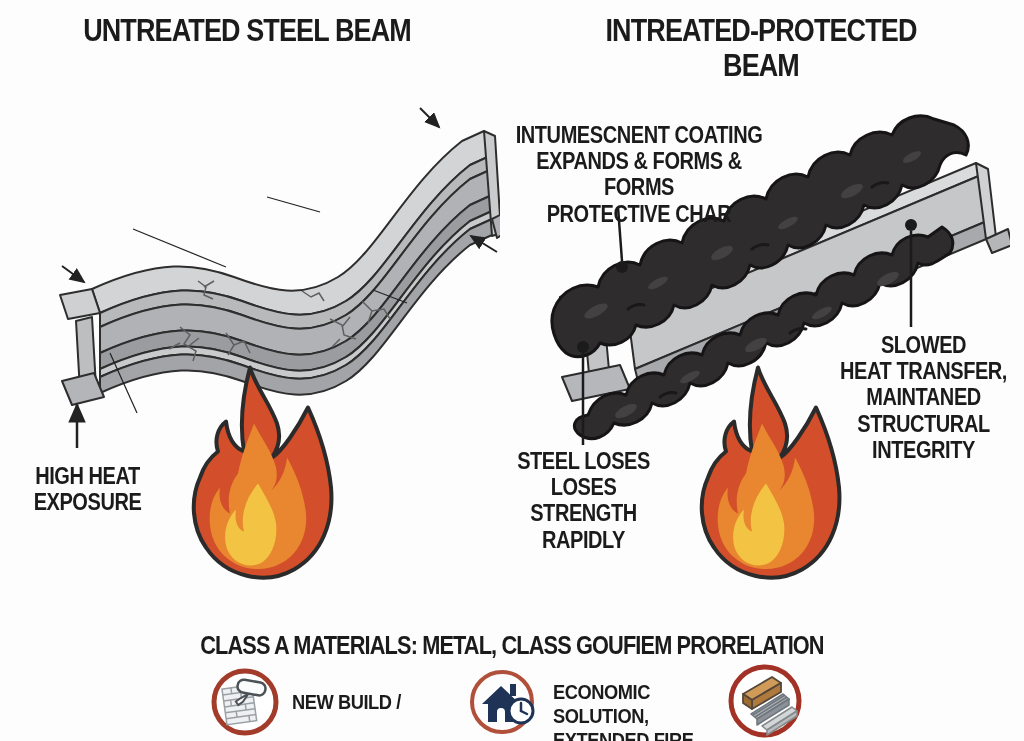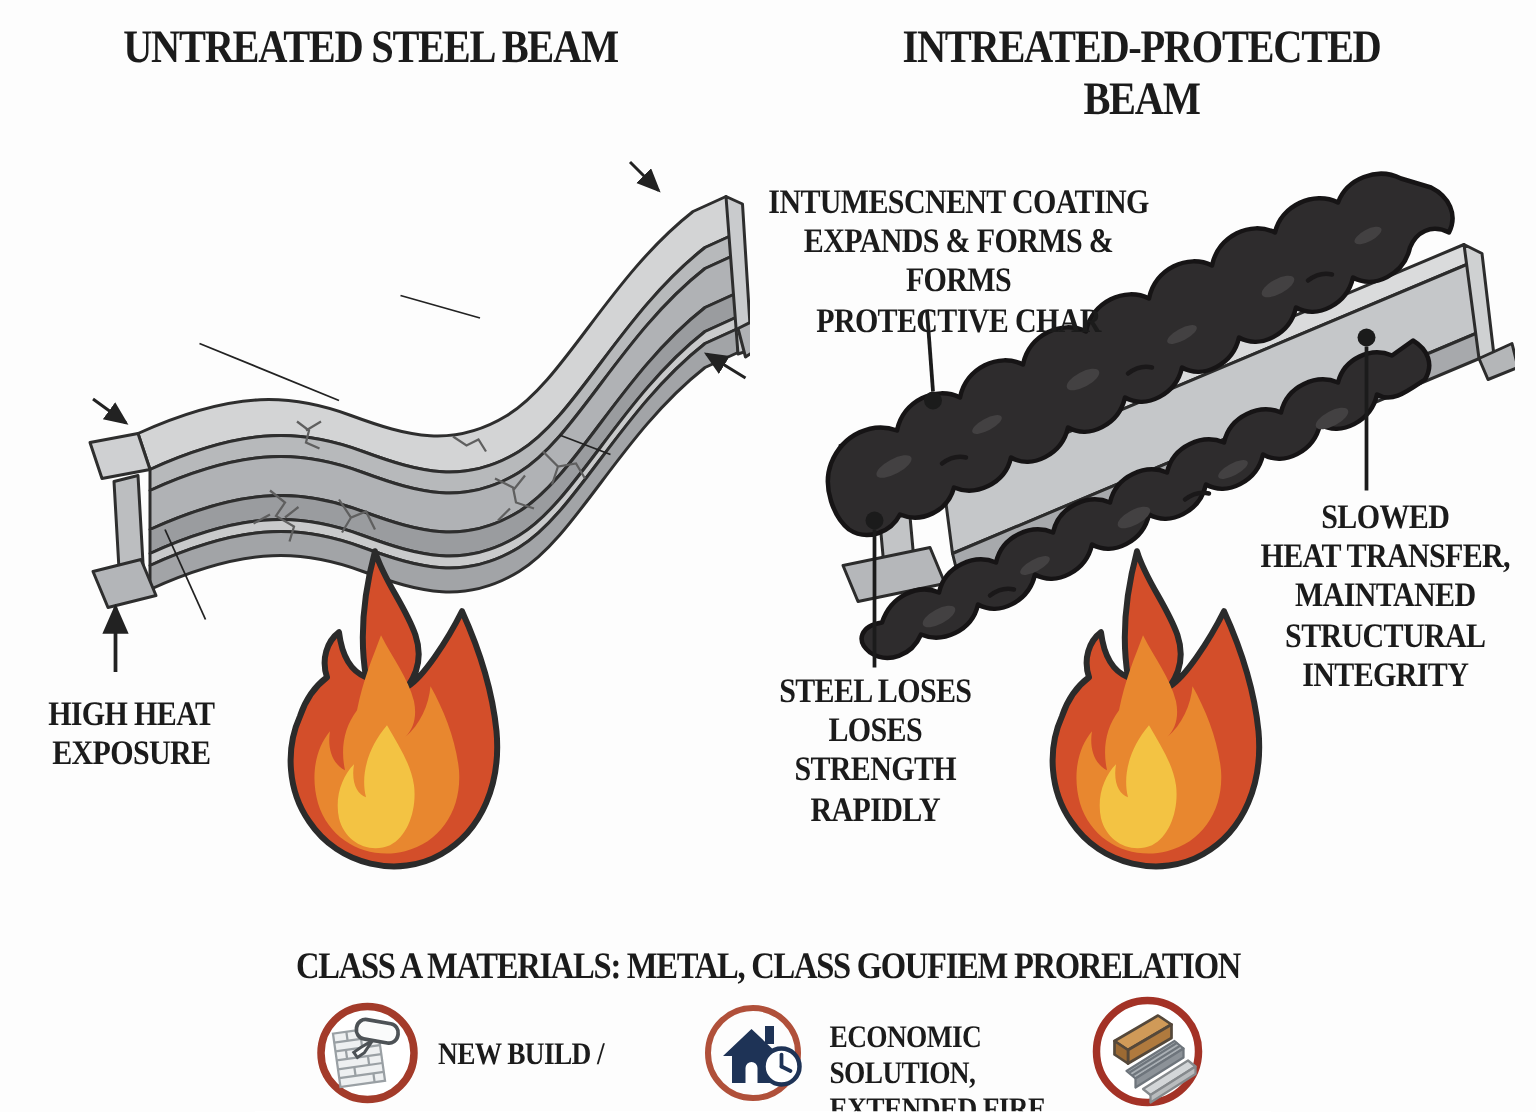--- a/index.html
+++ b/index.html
@@ -1,17 +1,17 @@
 <!DOCTYPE html>
 <html><head>
 <meta charset="utf-8">
 <style>
   html,body{margin:0;padding:0;background:#ffffff;}
   .canvas{position:relative;width:1024px;height:741px;background:#fdfdfd;overflow:hidden;
-          font-family:Liberation Serif, serif;color:#1b1b1b;}
+          font-family:Liberation Sans, sans-serif;color:#1b1b1b;}
   .t{position:absolute;font-weight:bold;color:#1b1b1b;letter-spacing:-0.5px;line-height:1.14;}
   .cond{transform:scaleX(0.87);transform-origin:center top;}
   .condL{transform:scaleX(0.87);transform-origin:left center;}
   .title{font-size:31px;text-align:center;letter-spacing:-1px;}
   .lbl{font-size:23px;text-align:center;}
   .foot-head{font-size:25px;text-align:center;letter-spacing:-1px;}
   .foot-lbl{font-size:21px;text-align:left;letter-spacing:-0.5px;}
   svg{position:absolute;display:block;}
 </style>
 </head>

